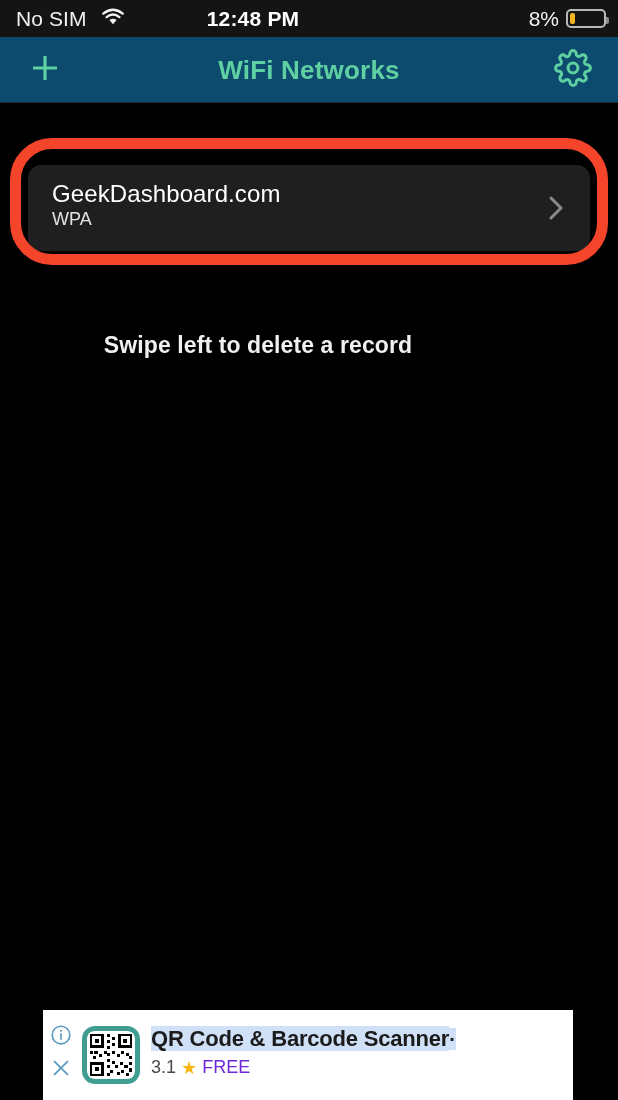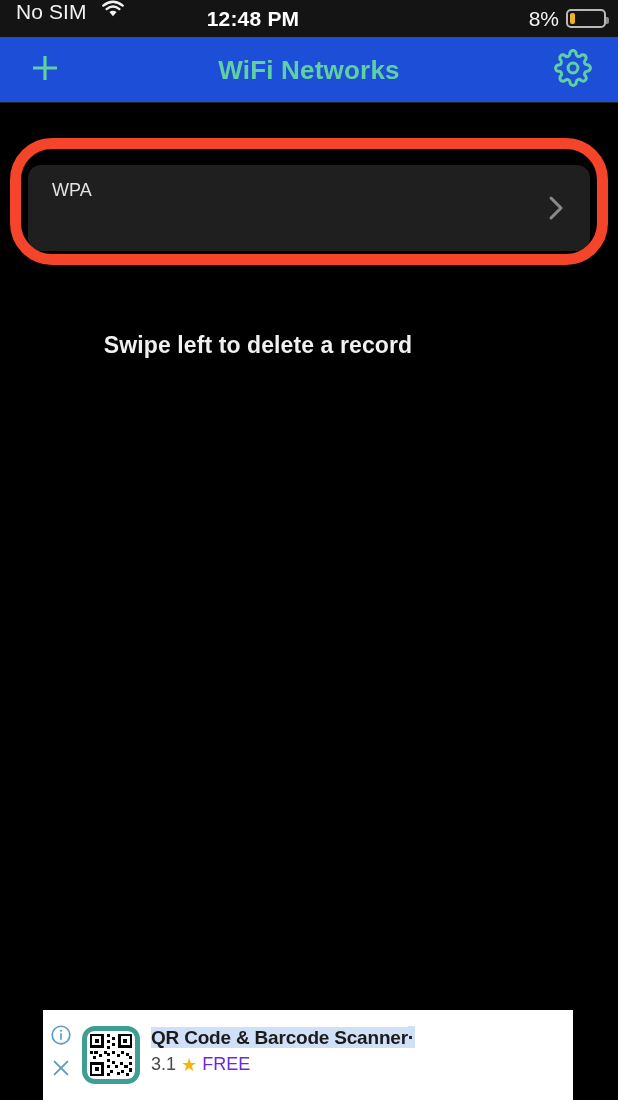--- a/index.html
+++ b/index.html
@@ -17,21 +17,21 @@
 
   
   #status-bar {
     position:absolute; top:0; left:0;
     width:618px; height:37px;
     background:#141414;
     color:#fff;
   }
   .sb-left {
     position:absolute; left:16px; top:0; height:37px;
-    display:flex; gap:14px;
+    display:flex; align-items:center; gap:14px;
   }
   .sb-text { font-size:21px; font-weight:500; letter-spacing:0.1px; color:#f2f2f2; }
   .sb-center {
     position:absolute; left:0; top:0; width:506px; height:37px;
     display:flex; align-items:center; justify-content:center;
   }
   .sb-time { font-size:21px; font-weight:700; color:#fff; letter-spacing:0.2px; }
   .sb-right {
     position:absolute; right:12px; top:0; height:37px;
     display:flex; align-items:center; gap:7px;
@@ -49,21 +49,21 @@
   .batt-cap {
     position:absolute; right:-5px; top:6px;
     width:3px; height:7px;
     background:#8c8c8c; border-radius:0 2px 2px 0;
   }
 
   
   #nav-bar {
     position:absolute; top:37px; left:0;
     width:618px; height:66px;
-    background:#1d4ed8;
+    background:#0c4a6e;
     border-bottom:1px solid #242424;
   }
   #add-button {
     position:absolute; left:20px; top:0; height:66px;
     width:50px;
     display:flex; align-items:center; justify-content:center;
     cursor:pointer;
   }
   #nav-title {
     position:absolute; left:0; top:0; width:618px; height:66px;
@@ -148,21 +148,21 @@
     background:#fff;
     display:flex; align-items:center; justify-content:center;
     overflow:hidden;
   }
   #ad-text {
     position:absolute; left:108px; top:16px;
     width:275px;
   }
   .ad-title {
     display:inline;
-    font-size:19px; font-weight:700; color:#1b1b1b;
+    font-size:22px; font-weight:700; color:#1b1b1b;
     background:#cfe0f7;
     letter-spacing:-0.2px;
     white-space:nowrap;
   }
   .ad-dot {
     display:inline; color:#1b1b1b; font-size:20px; font-weight:700;
     background:#cfe0f7;
   }
   .ad-sub {
     margin-top:5px;
@@ -233,20 +233,21 @@
           <path d="M19.4 15a1.65 1.65 0 0 0 .33 1.82l.06.06a2 2 0 1 1-2.83 2.83l-.06-.06a1.65 1.65 0 0 0-1.82-.33 1.65 1.65 0 0 0-1 1.51V21a2 2 0 0 1-4 0v-.09A1.65 1.65 0 0 0 9 19.4a1.65 1.65 0 0 0-1.82.33l-.06.06a2 2 0 1 1-2.83-2.83l.06-.06a1.65 1.65 0 0 0 .33-1.82 1.65 1.65 0 0 0-1.51-1H3a2 2 0 0 1 0-4h.09A1.65 1.65 0 0 0 4.6 9a1.65 1.65 0 0 0-.33-1.82l-.06-.06a2 2 0 1 1 2.83-2.83l.06.06a1.65 1.65 0 0 0 1.82.33H9a1.65 1.65 0 0 0 1-1.51V3a2 2 0 0 1 4 0v.09a1.65 1.65 0 0 0 1 1.51 1.65 1.65 0 0 0 1.82-.33l.06-.06a2 2 0 1 1 2.83 2.83l-.06.06a1.65 1.65 0 0 0-.33 1.82V9a1.65 1.65 0 0 0 1.51 1H21a2 2 0 0 1 0 4h-.09a1.65 1.65 0 0 0-1.51 1z"></path>
         </svg>
       </span>
     </div>
   </div>
 
   <div id="content">
 
     <div id="network-row">
       <div class="row-texts">
+        <div class="row-ssid">GeekDashboard.com</div>
         <div class="row-sec">WPA</div>
       </div>
       <div id="row-chevron">
         <svg width="20" height="32" viewBox="0 0 20 32" fill="none" stroke="#8a8a8a" stroke-width="3" stroke-linecap="round" stroke-linejoin="round">
           <path d="M5 6 L15 16 L5 26"></path>
         </svg>
       </div>
     </div>
 
     <div id="highlight-ring"></div>

